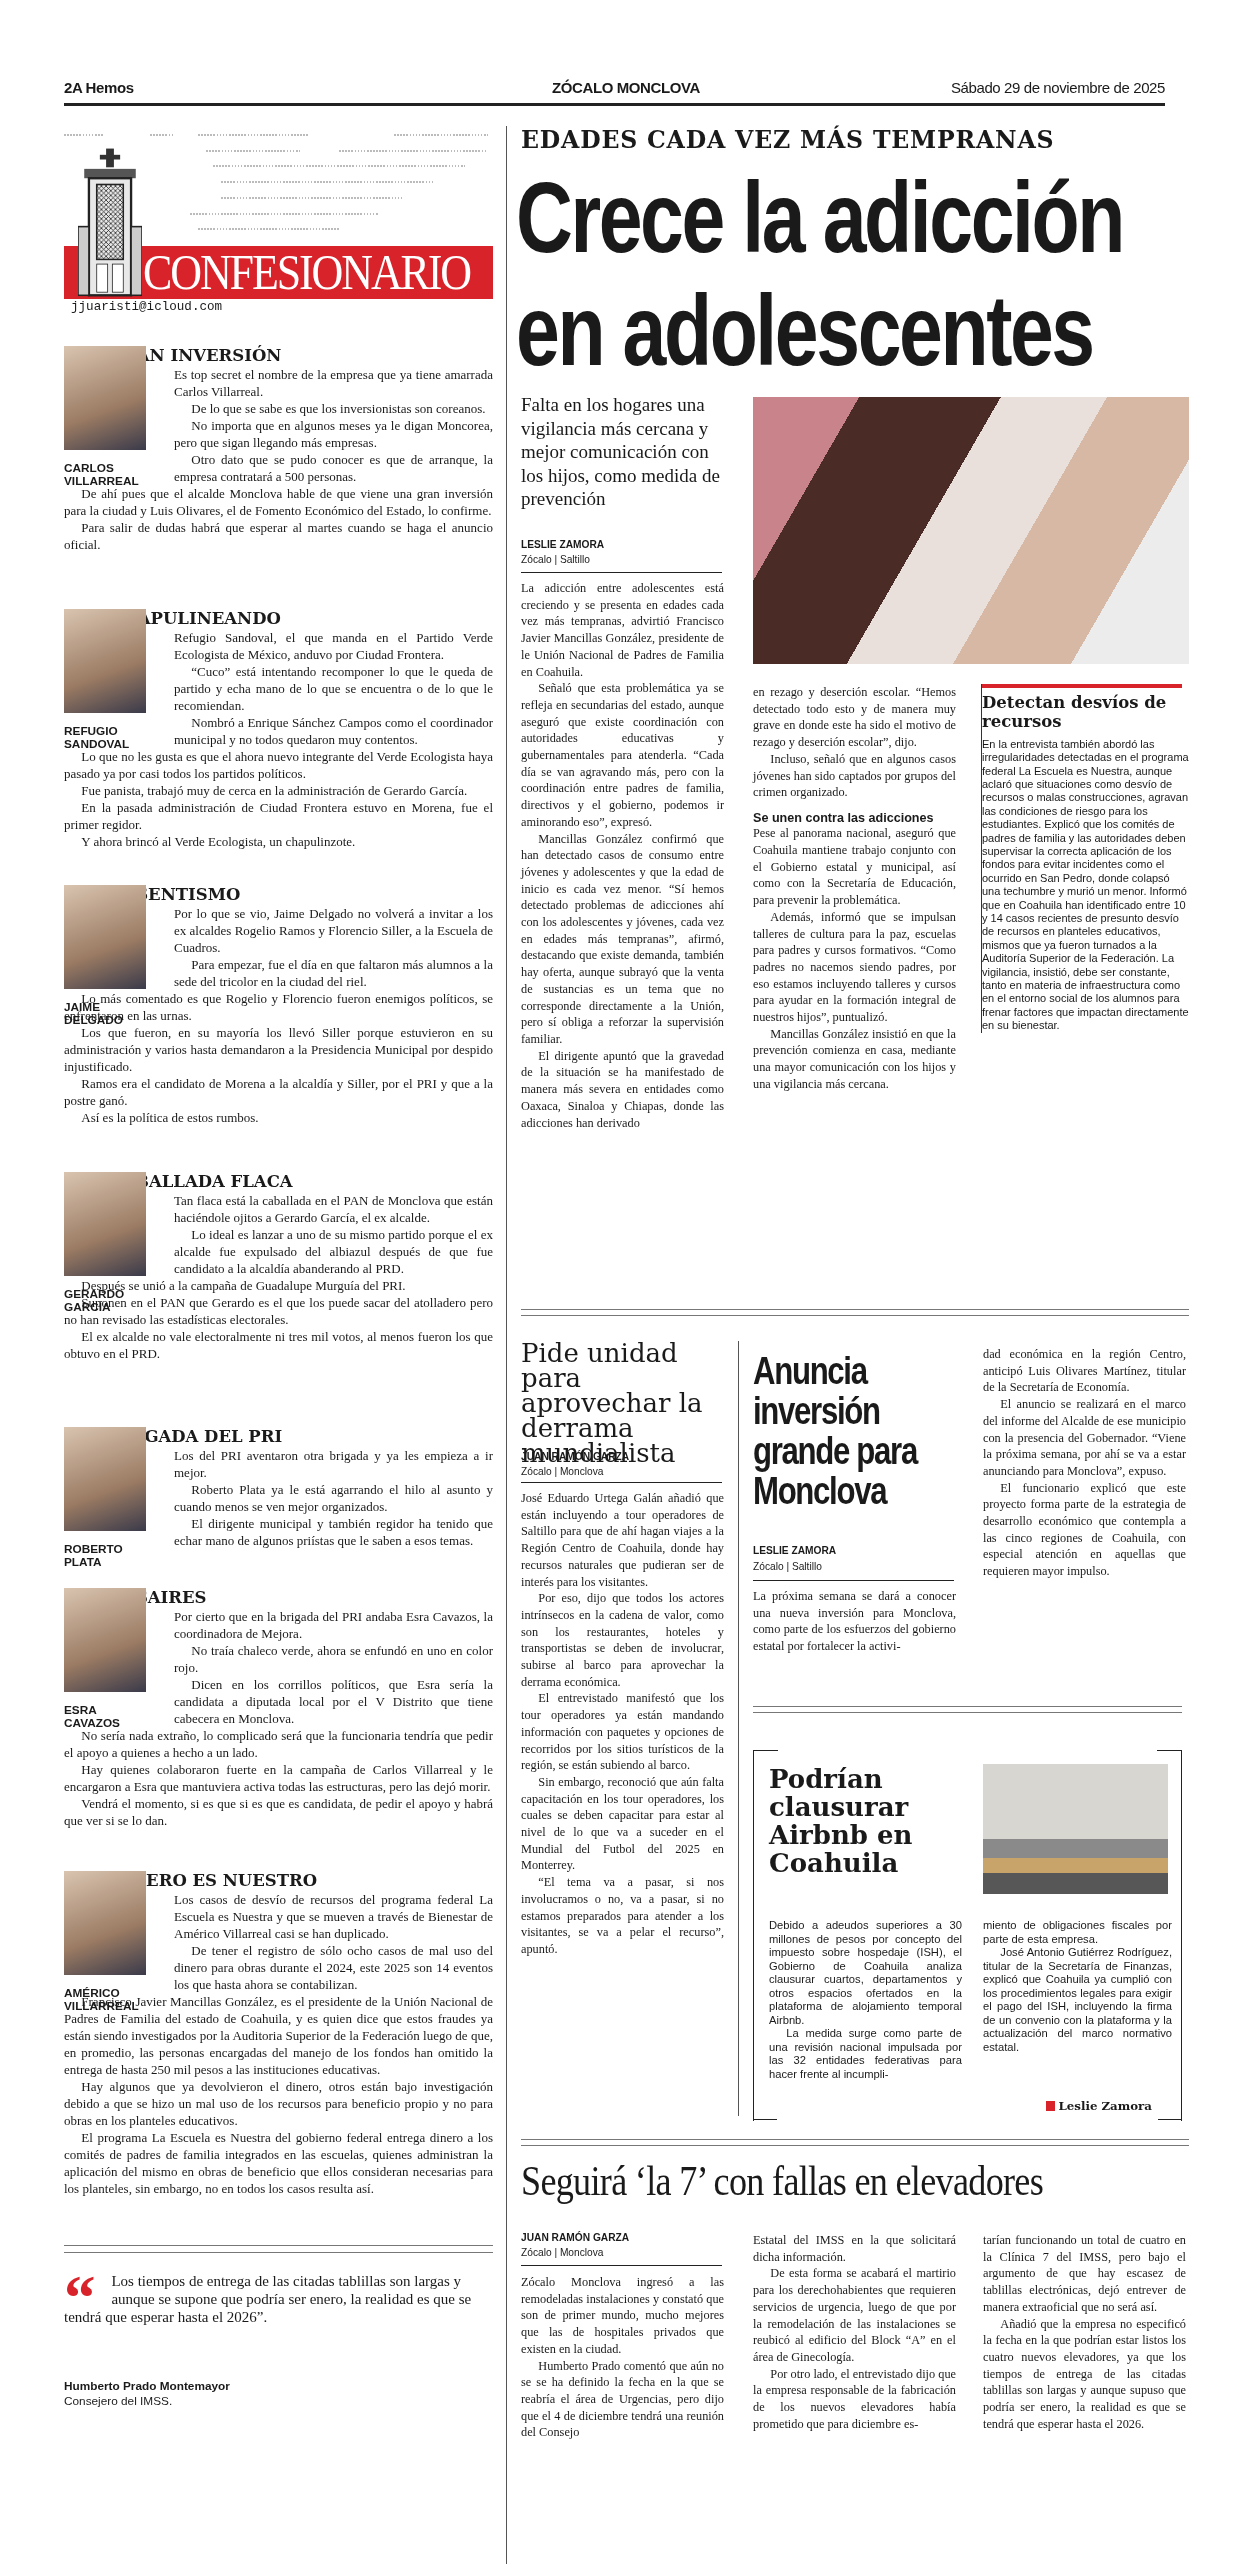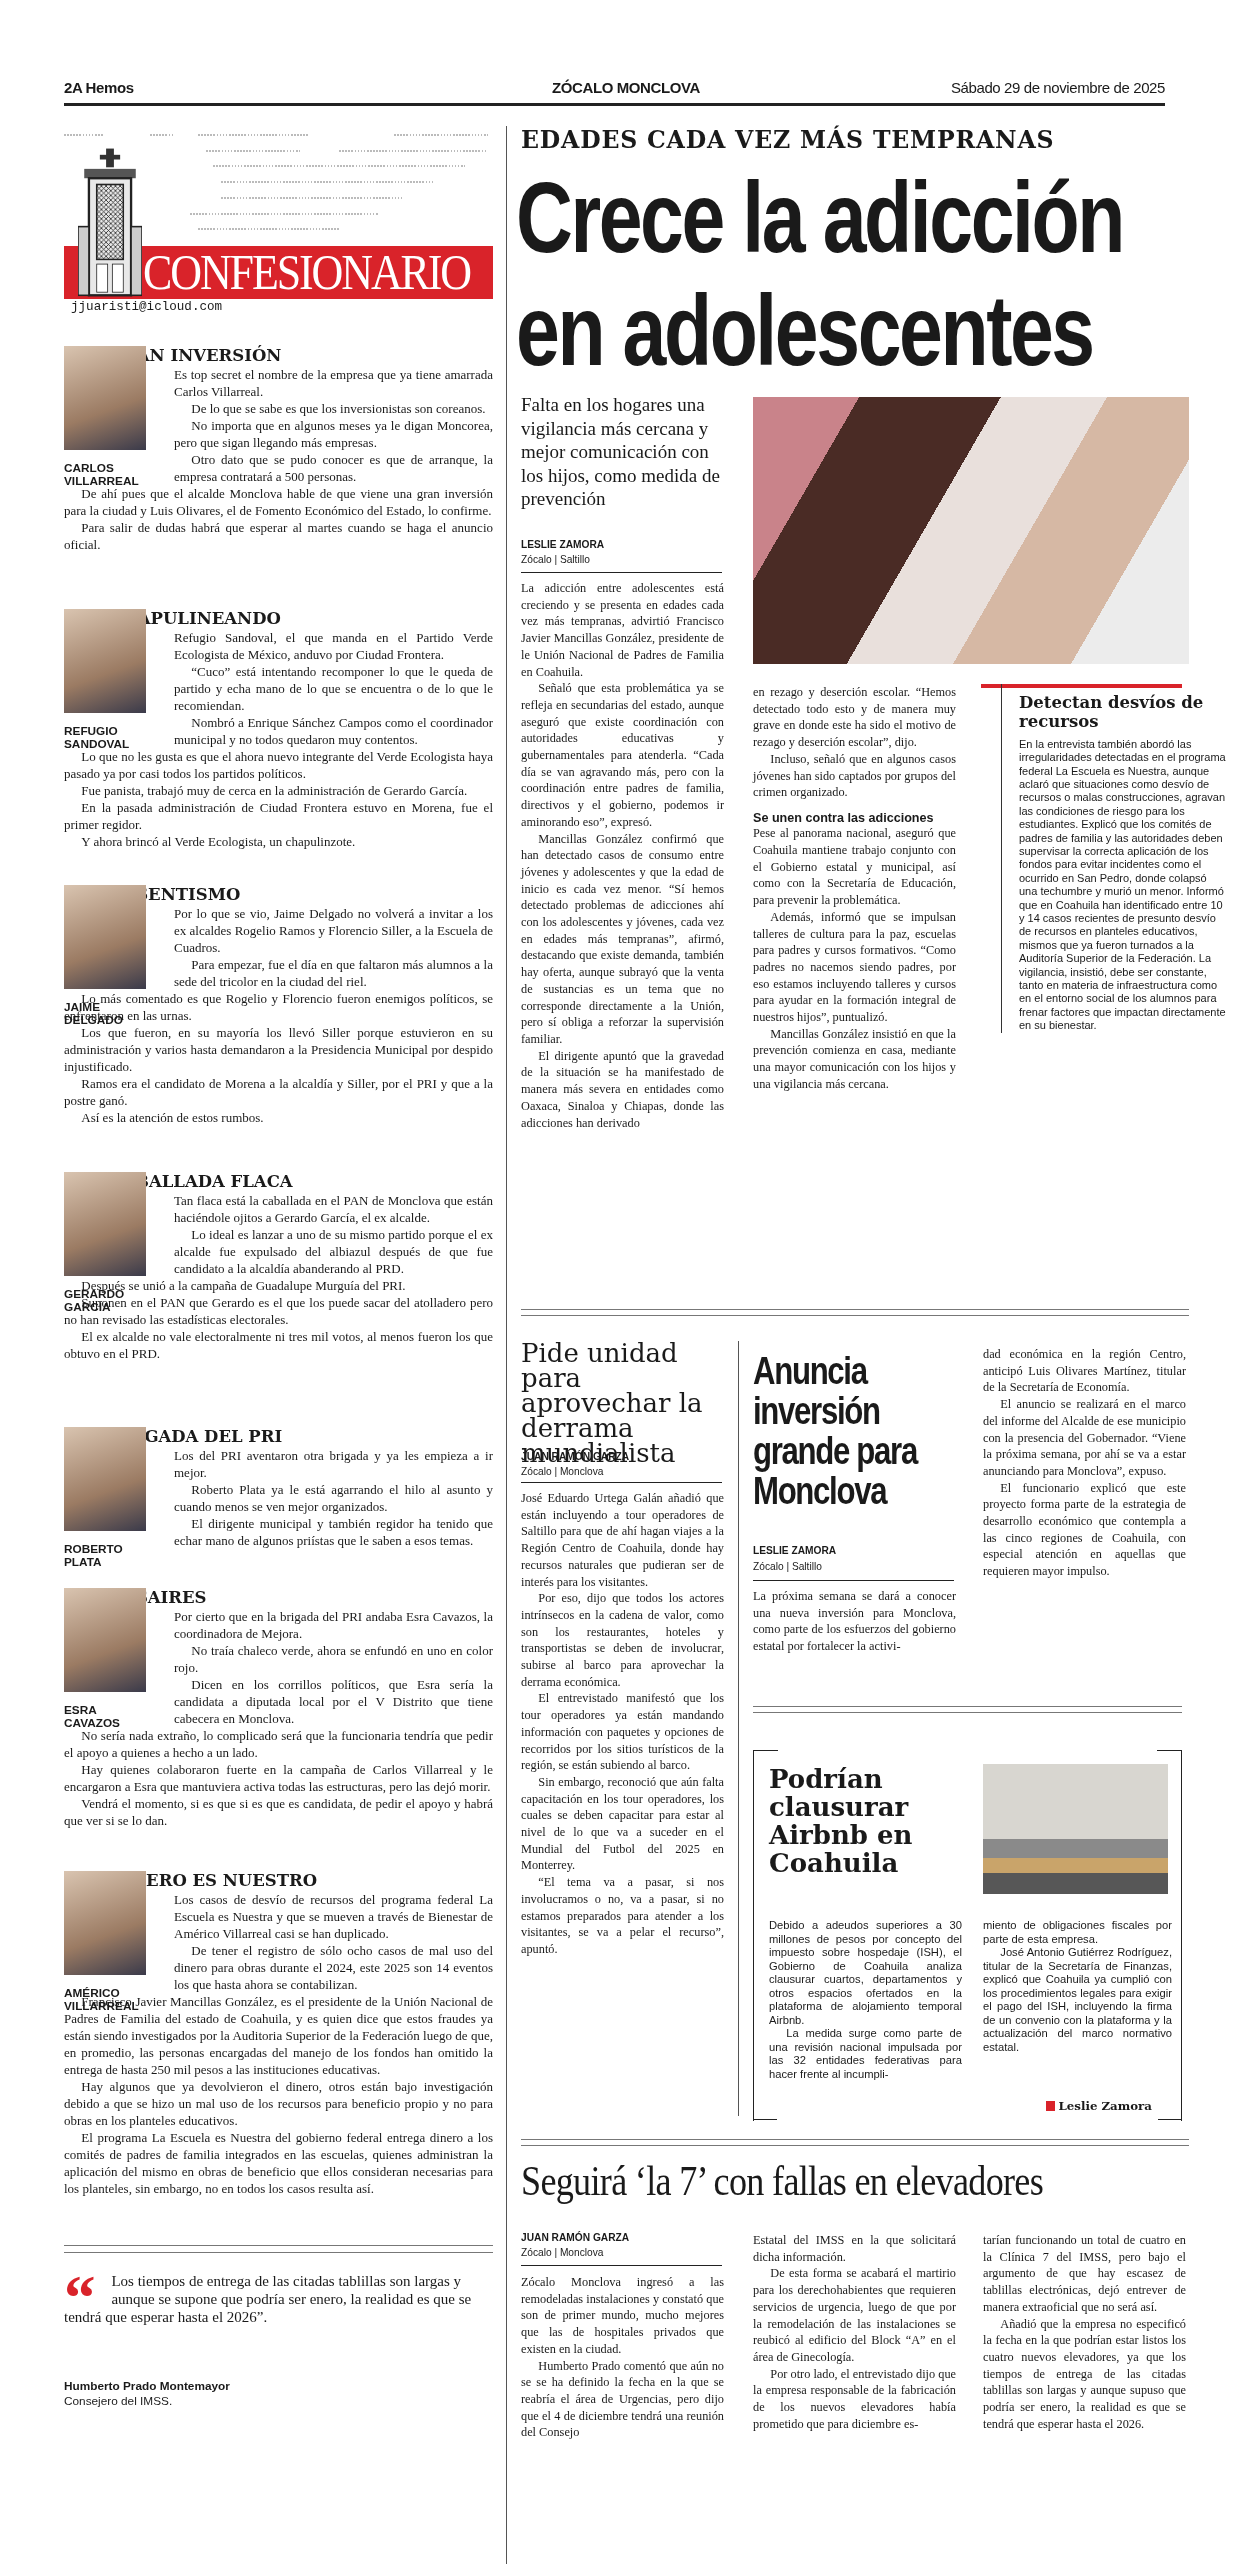--- a/index.html
+++ b/index.html
@@ -39,21 +39,21 @@
   #headline{left:516px;top:161px;width:676px;font-family:"Liberation Sans",sans-serif;font-weight:bold;font-size:101px;line-height:113px;letter-spacing:-3.1px;transform:scaleX(0.78);transform-origin:left;white-space:nowrap;}
   #deck{left:521px;top:393px;width:204px;font-family:"Liberation Serif",serif;font-size:19px;line-height:23.6px;}
   #main-photo{left:753px;top:397px;width:436px;height:267px;background:linear-gradient(120deg,#c9838a 0 18%,#4a2b25 18% 42%,#e9e0dc 42% 60%,#d6b8a4 60% 80%,#ececec 80%);}
   .byline{position:absolute;font-family:"Liberation Sans",sans-serif;font-weight:bold;font-size:10.2px;}
   .dateline{position:absolute;font-family:Liberation Sans, sans-serif;font-size:10.2px;}
   .bline{position:absolute;height:0.8px;background:#222;}
   .col{position:absolute;font-family:"Liberation Serif",serif;font-size:12.3px;line-height:16.7px;text-align:justify;}
   .col p{margin:0;text-indent:17.3px;}
   .col p.first{text-indent:0;}
   .col h4{margin:11px 0 0 0;font-family:"Liberation Sans",sans-serif;font-weight:bold;font-size:12.6px;line-height:13.4px;}
-  #sidebar{left:981px;top:684px;width:208px;border-left:0.8px solid #333;padding-left:17px;margin-left:20px;}
+  #sidebar{left:981px;top:684px;width:208px;border-left:0.8px solid #333;padding-left:0;}
   #sidebar-top{left:981px;top:684px;width:201px;height:3.9px;background:#d9232a;}
   #sidebar h4{margin:9.4px 0 6.3px 0;font-family:"DejaVu Serif",serif;font-weight:bold;font-size:16.5px;line-height:19px;}
   #sidebar p{margin:0;font-family:"Liberation Sans",sans-serif;font-size:11px;line-height:13.4px;}
   
   #pide-title{left:521px;top:1341px;width:212px;font-family:"DejaVu Serif",serif;font-size:26px;line-height:25px;}
   #anuncia-title{left:753px;top:1351px;width:204px;font-family:"Liberation Sans",sans-serif;font-weight:bold;font-size:38px;line-height:40px;letter-spacing:-1.6px;transform:scaleX(0.82);transform-origin:left;}
   #airbnb-box{left:753px;top:1750px;width:429px;height:370px;}
   .corner{position:absolute;width:23.6px;height:23.6px;border-color:#222;border-style:solid;}
   #airbnb-title{left:769px;top:1765px;width:157px;font-family:"DejaVu Serif",serif;font-weight:bold;font-size:26px;line-height:28px;}
   #airbnb-photo{left:983px;top:1764px;width:185px;height:130px;background:linear-gradient(180deg,#d8d6d0 0 58%,#8a8a8a 58% 72%,#c9a46a 72% 84%,#575757 84%);}
@@ -138,21 +138,21 @@
   <div class="photo"></div>
   <div class="pname">JAIME DELGADO</div>
   <h3>AUSENTISMO</h3>
   <div class="wrap">
     <p class="first">Por lo que se vio, Jaime Delgado no volverá a invitar a los ex alcaldes Rogelio Ramos y Florencio Siller, a la Escuela de Cuadros.</p>
     <p>Para empezar, fue el día en que faltaron más alumnos a la sede del tricolor en la ciudad del riel.</p>
   </div>
   <p>Lo más comentado es que Rogelio y Florencio fueron enemigos políticos, se enfrentaron en las urnas.</p>
   <p>Los que fueron, en su mayoría los llevó Siller porque estuvieron en su administración y varios hasta demandaron a la Presidencia Municipal por despido injustificado.</p>
   <p>Ramos era el candidato de Morena a la alcaldía y Siller, por el PRI y que a la postre ganó.</p>
-  <p>Así es la atención de estos rumbos.</p>
+  <p>Así es la política de estos rumbos.</p>
 </div>
 
 <div class="item" style="top:1172px">
   <div class="photo"></div>
   <div class="pname">GERARDO GARCÍA</div>
   <h3>CABALLADA FLACA</h3>
   <div class="wrap">
     <p class="first">Tan flaca está la caballada en el PAN de Monclova que están haciéndole ojitos a Gerardo García, el ex alcalde.</p>
     <p>Lo ideal es lanzar a uno de su mismo partido porque el ex alcalde fue expulsado del albiazul después de que fue candidato a la alcaldía abanderando al PRD.</p>
   </div>

